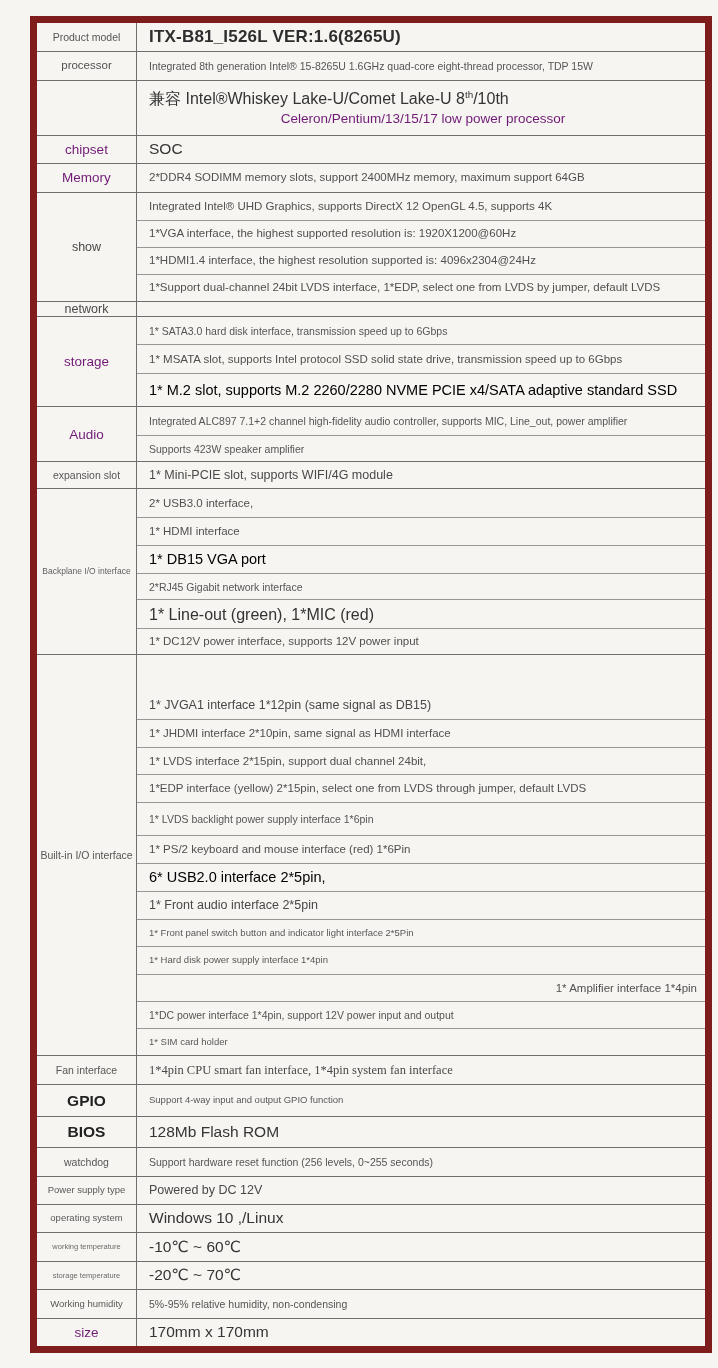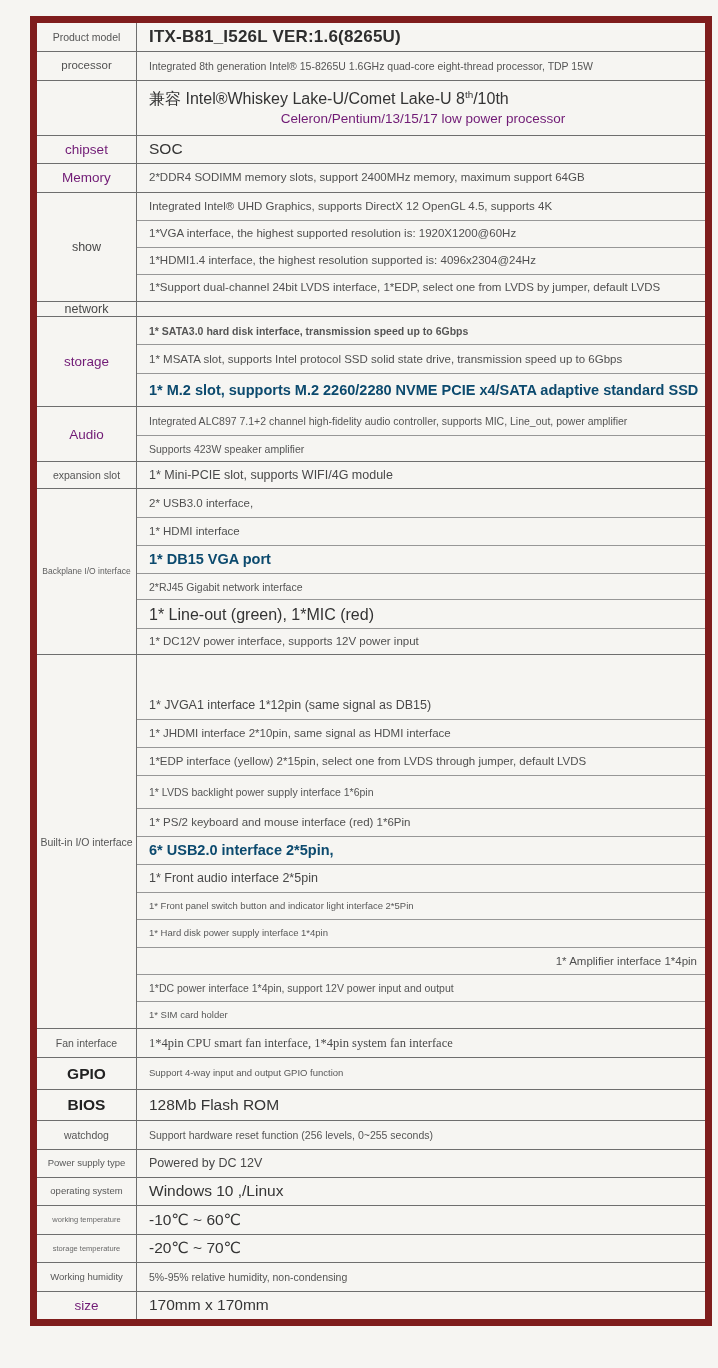--- a/index.html
+++ b/index.html
@@ -51,21 +51,21 @@
   .vcell .line{line-height:1.35;}
   sup{font-size:62%;vertical-align:super;line-height:0;}
   
   .t7 {font-size:7.5px;color:#6a6a6a;}
   .t8 {font-size:8.5px;color:#5f5f5f;}
   .t9 {font-size:9.5px;color:#585858;}
   .t10{font-size:10.5px;color:#555555;}
   .t11{font-size:11.5px;color:#505050;}
   .t12{font-size:12.5px;color:#484848;}
   .t13{font-size:13.5px;color:#701a75;text-align:center;}
-  .t14{font-size:14.5px;color:#0c4a6e;font-weight:bold;}
+  .t14{font-size:14.5px;color:#000000;}
   .t15{font-size:15.5px;color:#353535;}
   .t15b{font-size:15.5px;font-weight:bold;color:#222;}
   .t16{font-size:16px;color:#333333;}
   .t17{font-size:17px;font-weight:600;color:#2e2e2e;letter-spacing:.2px;}
 </style>
 </head>
 <body>
 
 <div id="spec-table">
     <div class="group">
@@ -125,21 +125,21 @@
           <div class="line">1*Support dual-channel 24bit LVDS interface, 1*EDP, select one from LVDS by jumper, default LVDS</div>
         </div>
       </div>
     </div>
     <div class="group">
       <div class="label-cell t12">network</div>
     </div>
     <div class="group">
       <div class="label-cell t13">storage</div>
       <div class="values">
-        <div class="vcell t10" style="height: 27px; font-weight: bold;">
+        <div class="vcell t10" style="height: 27px;">
           <div class="line">1* SATA3.0 hard disk interface, transmission speed up to 6Gbps</div>
         </div>
         <div class="vcell t11" style="height: 29px;">
           <div class="line">1* MSATA slot, supports Intel protocol SSD solid state drive, transmission speed up to 6Gbps</div>
         </div>
         <div class="vcell t14" style="height: 33px;">
           <div class="line">1* M.2 slot, supports M.2 2260/2280 NVME PCIE x4/SATA adaptive standard SSD</div>
         </div>
       </div>
     </div>
@@ -186,20 +186,23 @@
       </div>
     </div>
     <div class="group">
       <div class="label-cell t10">Built-in I/O interface</div>
       <div class="values">
         <div class="vcell t12" style="height: 28px; margin-top: 36px;">
           <div class="line">1* JVGA1 interface 1*12pin (same signal as DB15)</div>
         </div>
         <div class="vcell t11" style="height: 28px;">
           <div class="line">1* JHDMI interface 2*10pin, same signal as HDMI interface</div>
+        </div>
+        <div class="vcell t11" style="height: 27px;">
+          <div class="line">1* LVDS interface 2*15pin, support dual channel 24bit,</div>
         </div>
         <div class="vcell t11" style="height: 28px;">
           <div class="line">1*EDP interface (yellow) 2*15pin, select one from LVDS through jumper, default LVDS</div>
         </div>
         <div class="vcell t10" style="height: 33px;">
           <div class="line">1* LVDS backlight power supply interface 1*6pin</div>
         </div>
         <div class="vcell t11" style="height: 28px;">
           <div class="line">1* PS/2 keyboard and mouse interface (red) 1*6Pin</div>
         </div>

